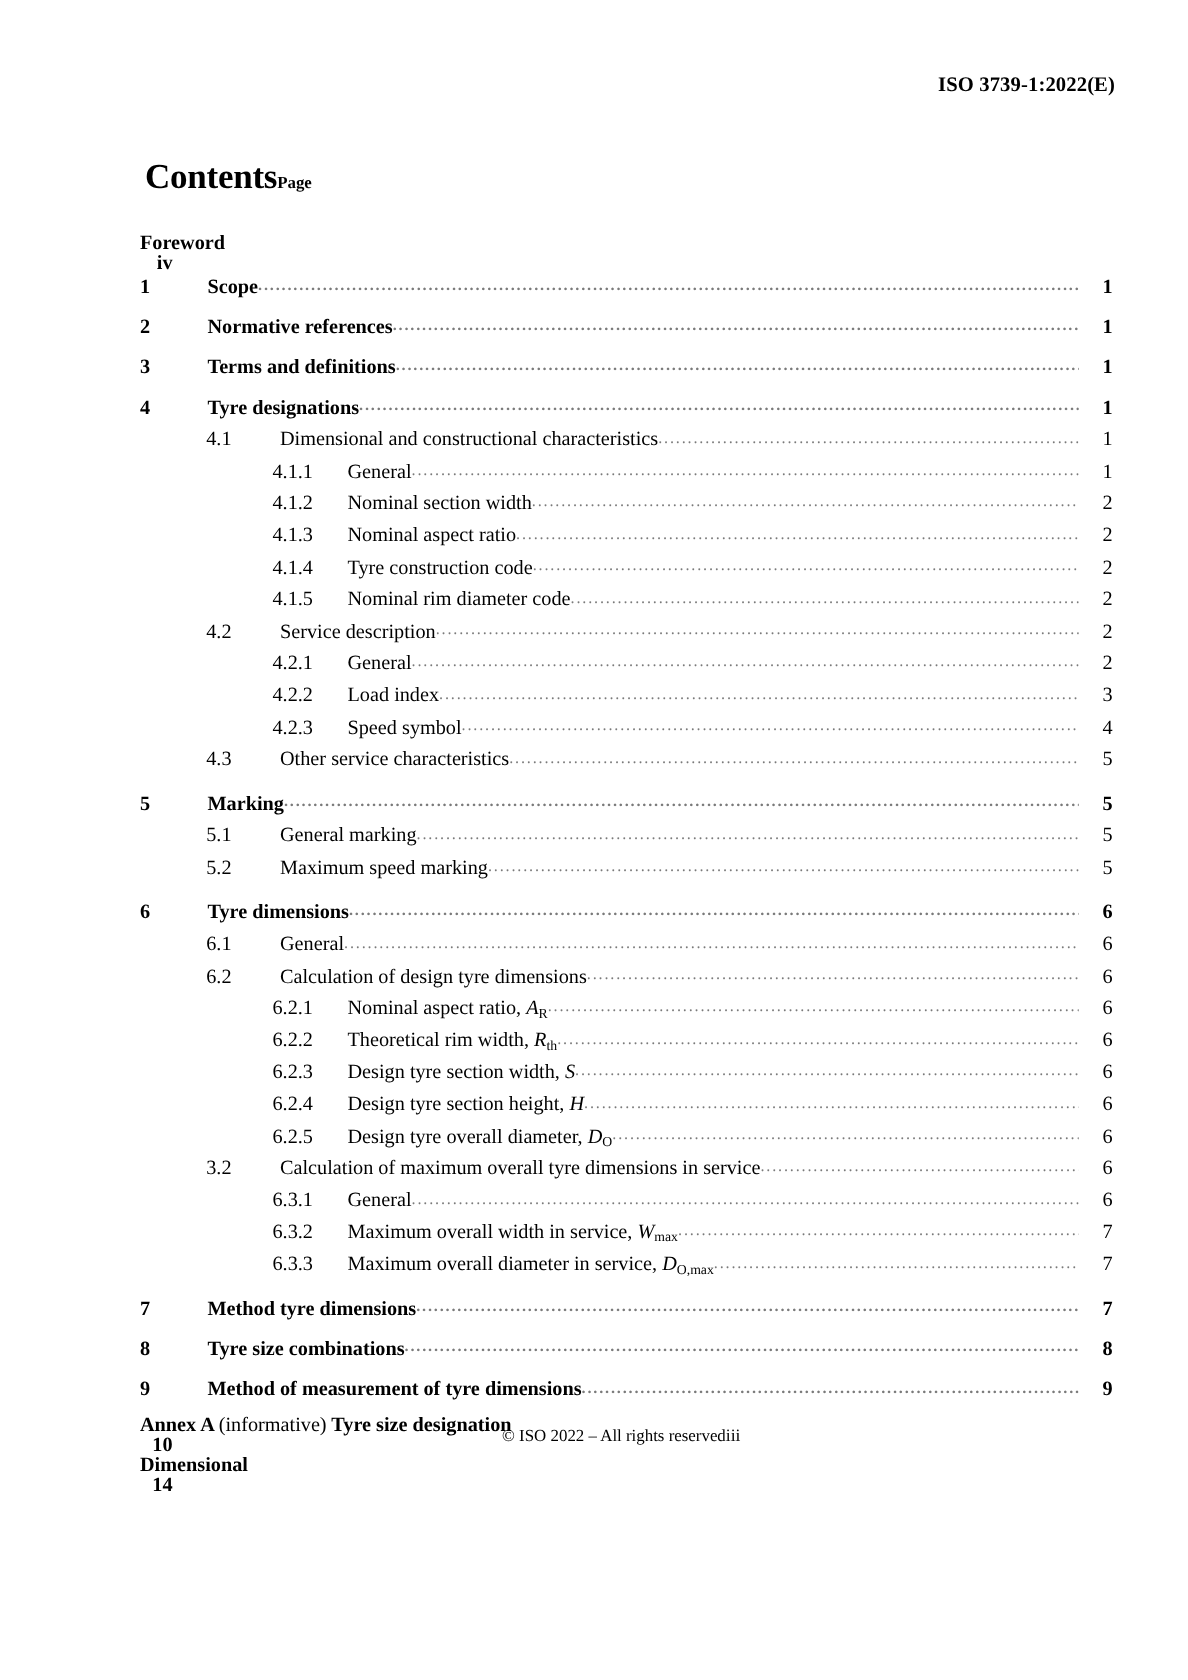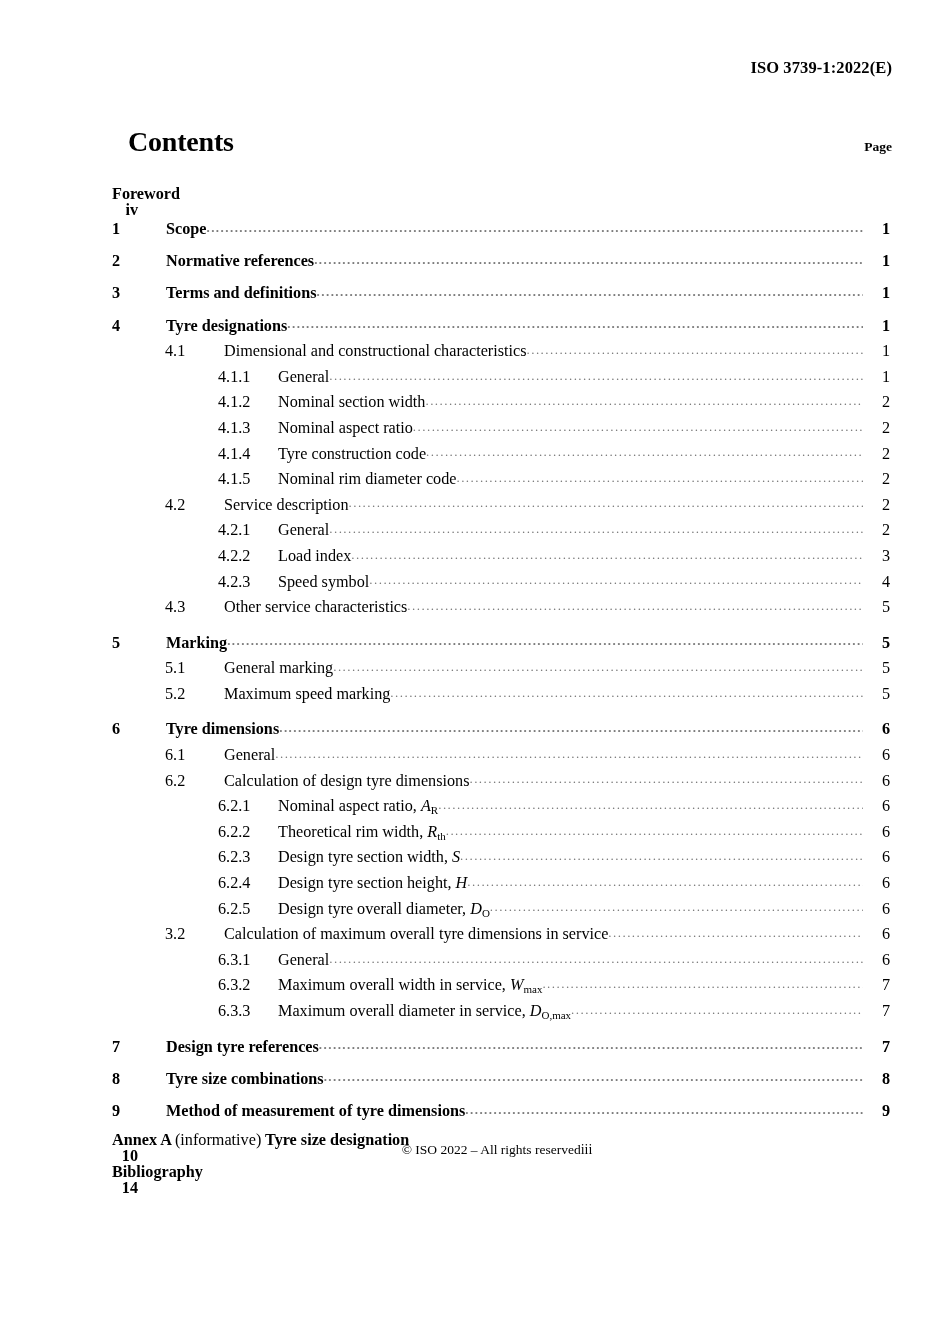--- a/index.html
+++ b/index.html
@@ -27,25 +27,24 @@
     right: 58px;
     font-size: 16.5px;
     font-weight: bold;
     letter-spacing: 0.1px;
   }
 
   
   .title-row {
     position: absolute;
     top: 126px;
-    left: 128px;
+    left: 116px;
     right: 58px;
     display: flex;
     align-items: baseline;
-    justify-content: space-between;
   }
   .contents-title {
     font-size: 28px;
     font-weight: bold;
     letter-spacing: -0.2px;
   }
   .page-label {
     font-size: 13.5px;
     font-weight: bold;
   }
@@ -363,21 +362,21 @@
       </div>
       <div class="toc-row lvl-3">
         <span class="pad"></span>
         <span class="num">6.3.3</span>
         <span class="label">Maximum overall diameter in service, <span class="v">D</span><sub>O,max</sub></span>
         <span class="leader"></span>
         <span class="pg">7</span>
       </div>
       <div class="toc-row lvl-top gap-big">
         <span class="num">7</span>
-        <span class="label">Design tyre references</span>
+        <span class="label">Method tyre dimensions</span>
         <span class="leader"></span>
         <span class="pg">7</span>
       </div>
       <div class="toc-row lvl-top gap-top">
         <span class="num">8</span>
         <span class="label">Tyre size combinations</span>
         <span class="leader"></span>
         <span class="pg">8</span>
       </div>
       <div class="toc-row lvl-top gap-top">
@@ -387,21 +386,21 @@
         <span class="pg">9</span>
       </div>
       <div class="toc-row lvl-front gap-top">
         <span class="num"></span>
         <span class="label">Annex A <span class="reg">(informative)</span> Tyre size designation</span>
         <span class="leader"></span>
         <span class="pg">10</span>
       </div>
       <div class="toc-row lvl-front gap-top">
         <span class="num"></span>
-        <span class="label">Bibliography</span>
+        <span class="label">Dimensional</span>
         <span class="leader"></span>
         <span class="pg">14</span>
       </div>
     </div>
 
   <div class="footer">
     <div class="copyright">© ISO 2022 – All rights reserved</div>
     <div class="folio">iii</div>
   </div>
 

